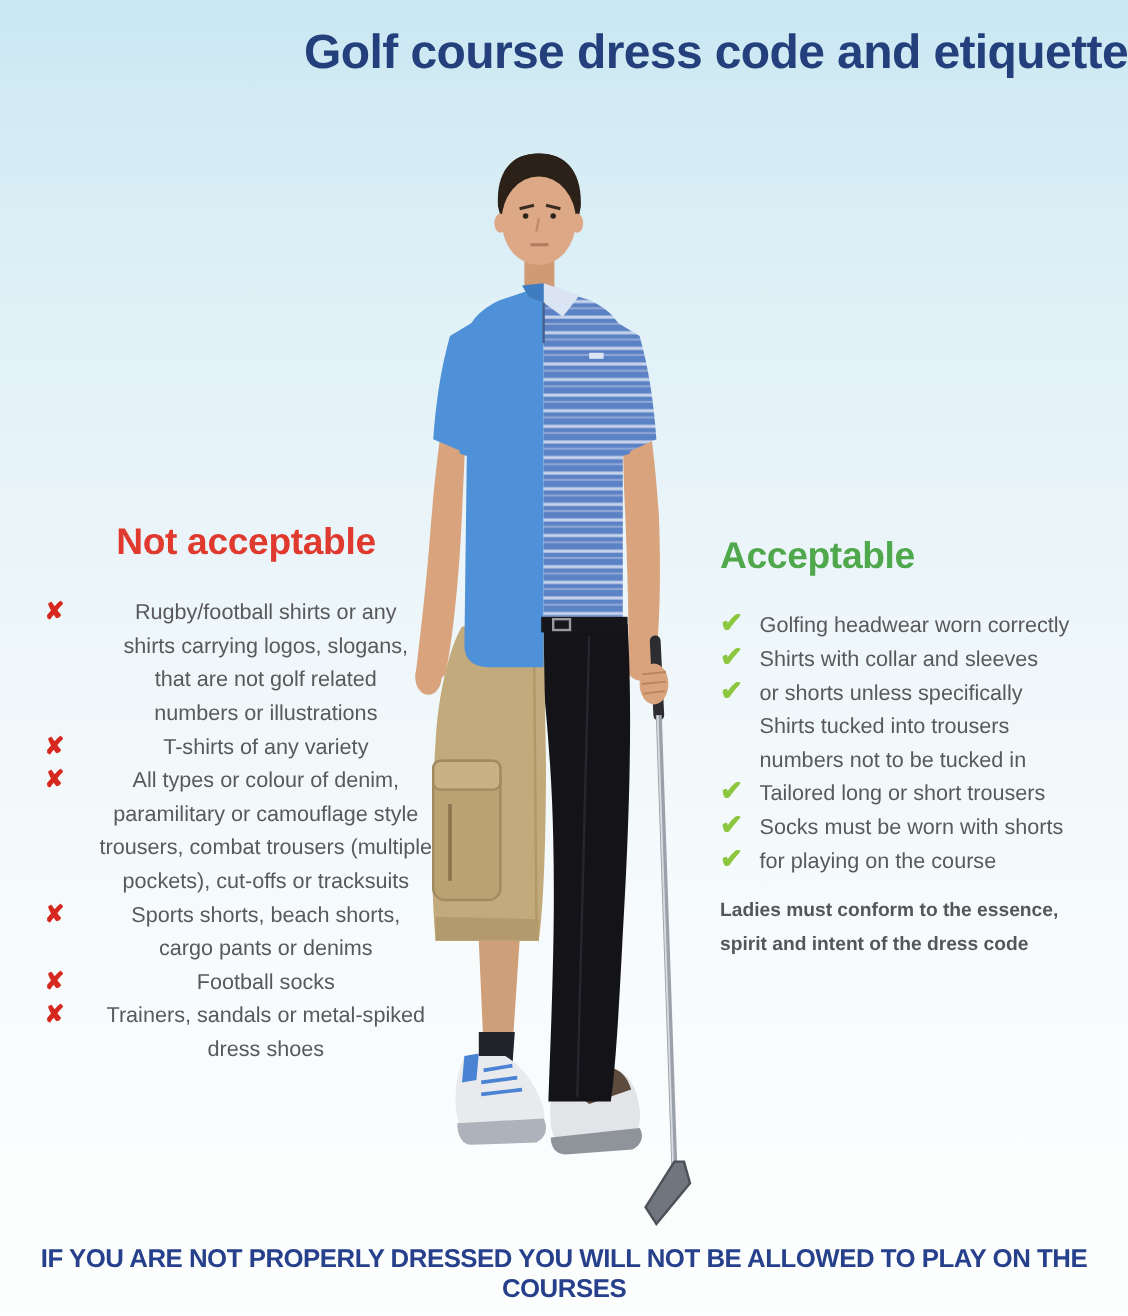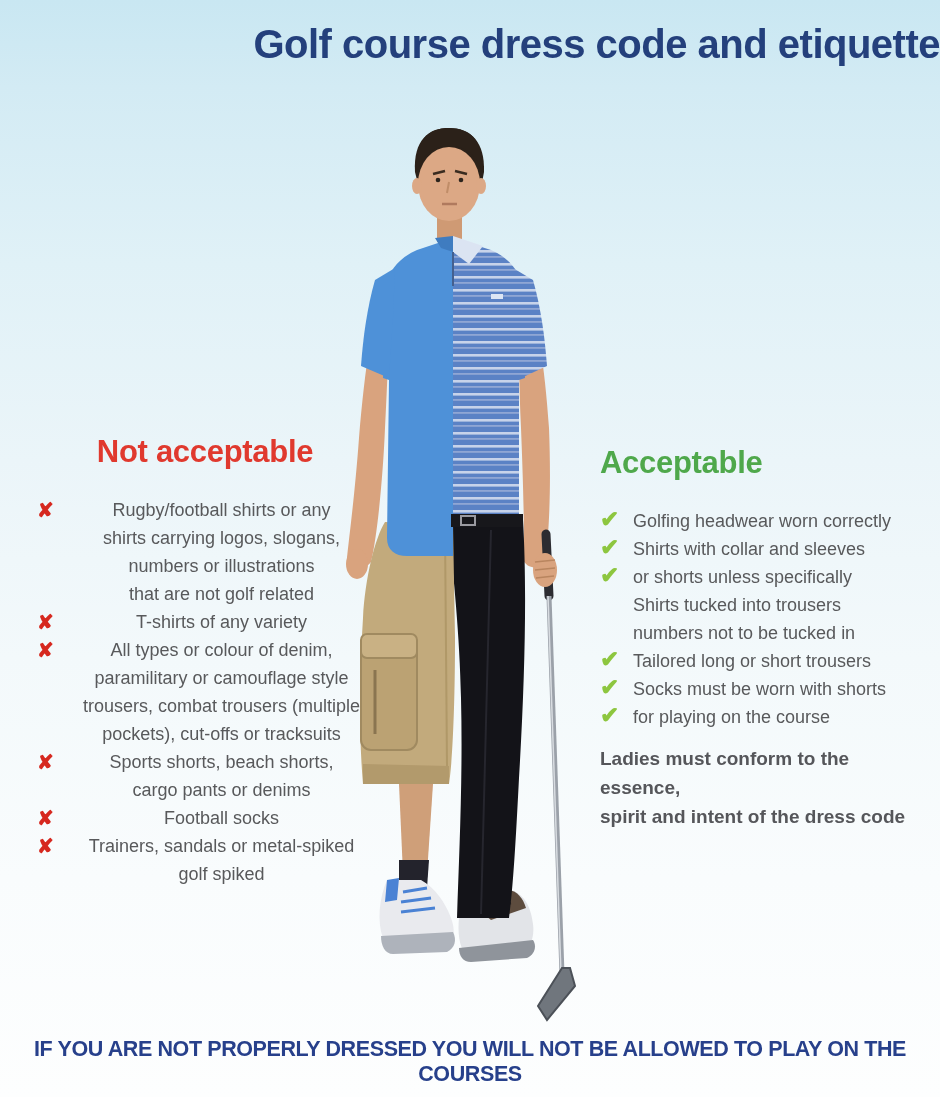--- a/index.html
+++ b/index.html
@@ -22,21 +22,21 @@
   .col-na .col-heading { color:#e0392e; }
   .col-a  .col-heading { color:#4fa84b; }
 
   ul.items { list-style:none; margin:0; padding:0; }
   li.item { position:relative; padding-left:33px; font-size:18px; line-height:28px; color:#58595b; }
   .ln { display:block; }
   .mark { position:absolute; left:2px; top:0; font-weight:700; }
   .mark.x { color:#d6281f; font-size:20px; }
   .mark.check { color:#8dc63f; font-size:23px; left:0; top:-2px; }
 
-  .note { margin-top:13px; font-size:19px; line-height:29px; font-weight:700; color:#55565a; }
+  .note { margin-top:13px; font-size:16px; line-height:29px; font-weight:700; color:#55565a; }
 
   .banner {
     position:absolute; left:0; right:0; bottom:10px; text-align:center;
     font-size:21.5px; font-weight:700; color:#27408b; letter-spacing:-0.4px;
   }
 </style>
 </head>
 <body>
 
 <div class="poster">
@@ -133,22 +133,22 @@
     </svg>
   </div>
 
   <div class="list-col col-na">
     <h2 class="col-heading">Not acceptable</h2>
     <ul class="items">
       <li class="item">
         <span class="mark x">✘</span>
         <span class="ln">Rugby/football shirts or any</span>
         <span class="ln">shirts carrying logos, slogans,</span>
+        <span class="ln">that are not golf related</span>
         <span class="ln">numbers or illustrations</span>
-        <span class="ln">that are not golf related</span>
       </li>
       <li class="item">
         <span class="mark x">✘</span>
         <span class="ln">T-shirts of any variety</span>
       </li>
       <li class="item">
         <span class="mark x">✘</span>
         <span class="ln">All types or colour of denim,</span>
         <span class="ln">paramilitary or camouflage style</span>
         <span class="ln">trousers, combat trousers (multiple</span>
@@ -159,21 +159,21 @@
         <span class="ln">Sports shorts, beach shorts,</span>
         <span class="ln">cargo pants or denims</span>
       </li>
       <li class="item">
         <span class="mark x">✘</span>
         <span class="ln">Football socks</span>
       </li>
       <li class="item">
         <span class="mark x">✘</span>
         <span class="ln">Trainers, sandals or metal-spiked</span>
-        <span class="ln">golf spiked</span>
+        <span class="ln">dress shoes</span>
       </li>
     </ul>
   </div>
 
   <div class="list-col col-a">
     <h2 class="col-heading">Acceptable</h2>
     <ul class="items">
       <li class="item">
         <span class="mark check">✔</span>
         <span class="ln">Golfing headwear worn correctly</span>

